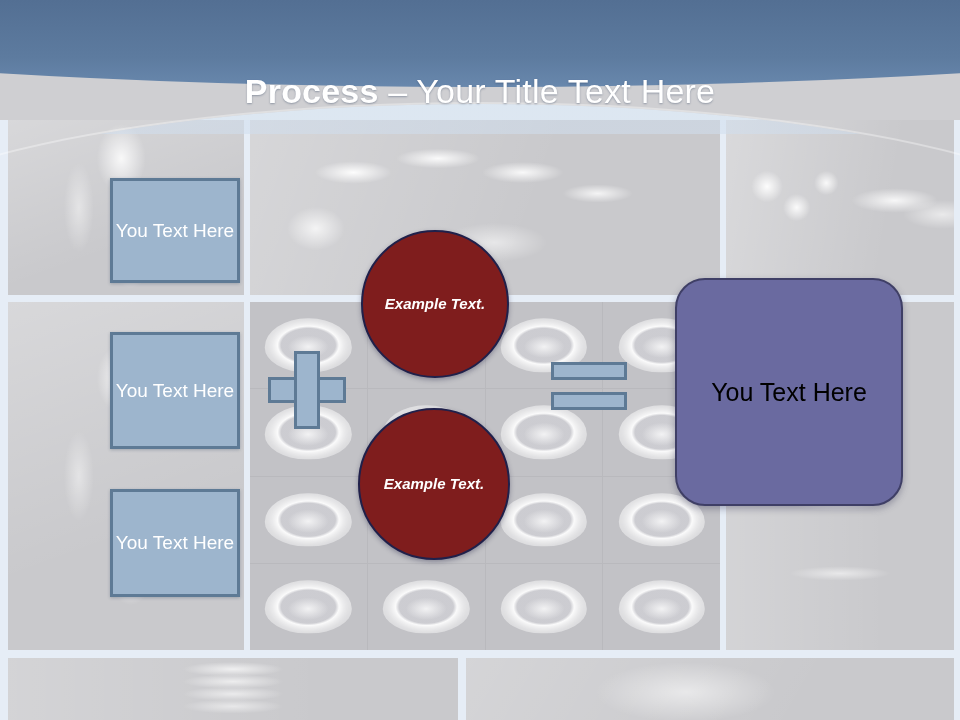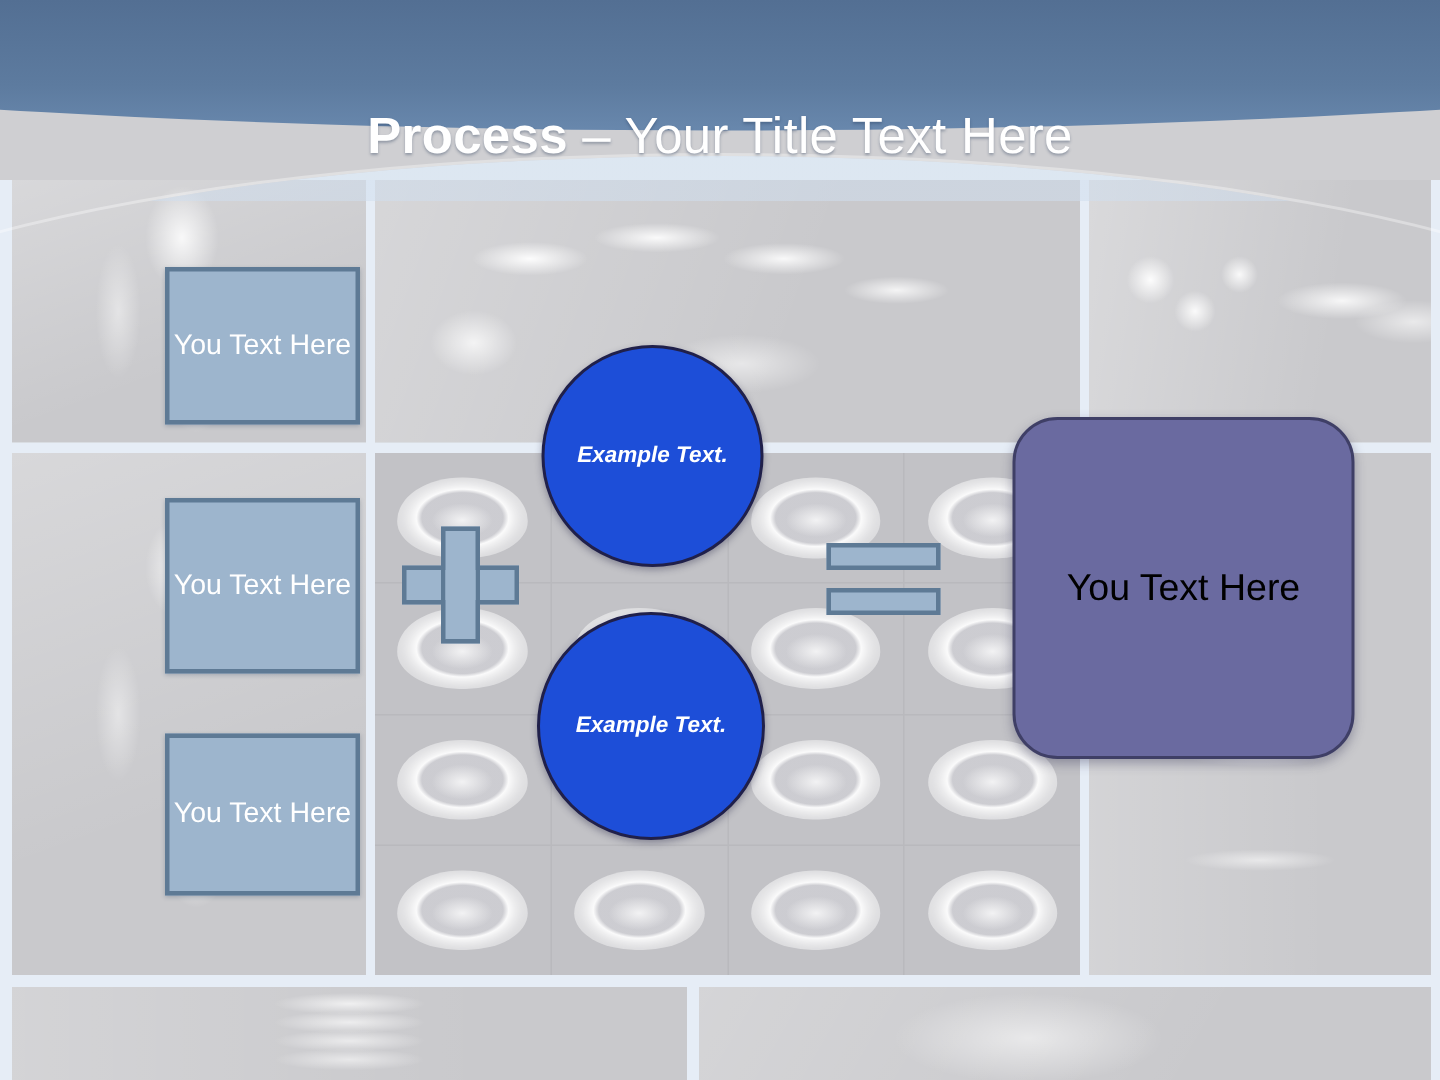--- a/index.html
+++ b/index.html
@@ -180,21 +180,21 @@
     display: flex;
     align-items: center;
     justify-content: center;
     box-sizing: border-box;
     box-shadow: 0 1px 3px rgba(40,60,85,.28);
   }
 
   .circle {
     position: absolute;
     border-radius: 50%;
-    background: #1d4ed8;
+    background: #7f1d1d;
     border: 2px solid #20204a;
     color: #ffffff;
     font-size: 15px;
     font-weight: bold;
     font-style: italic;
     line-height: 24px;
     text-align: center;
     display: flex;
     align-items: center;
     justify-content: center;

